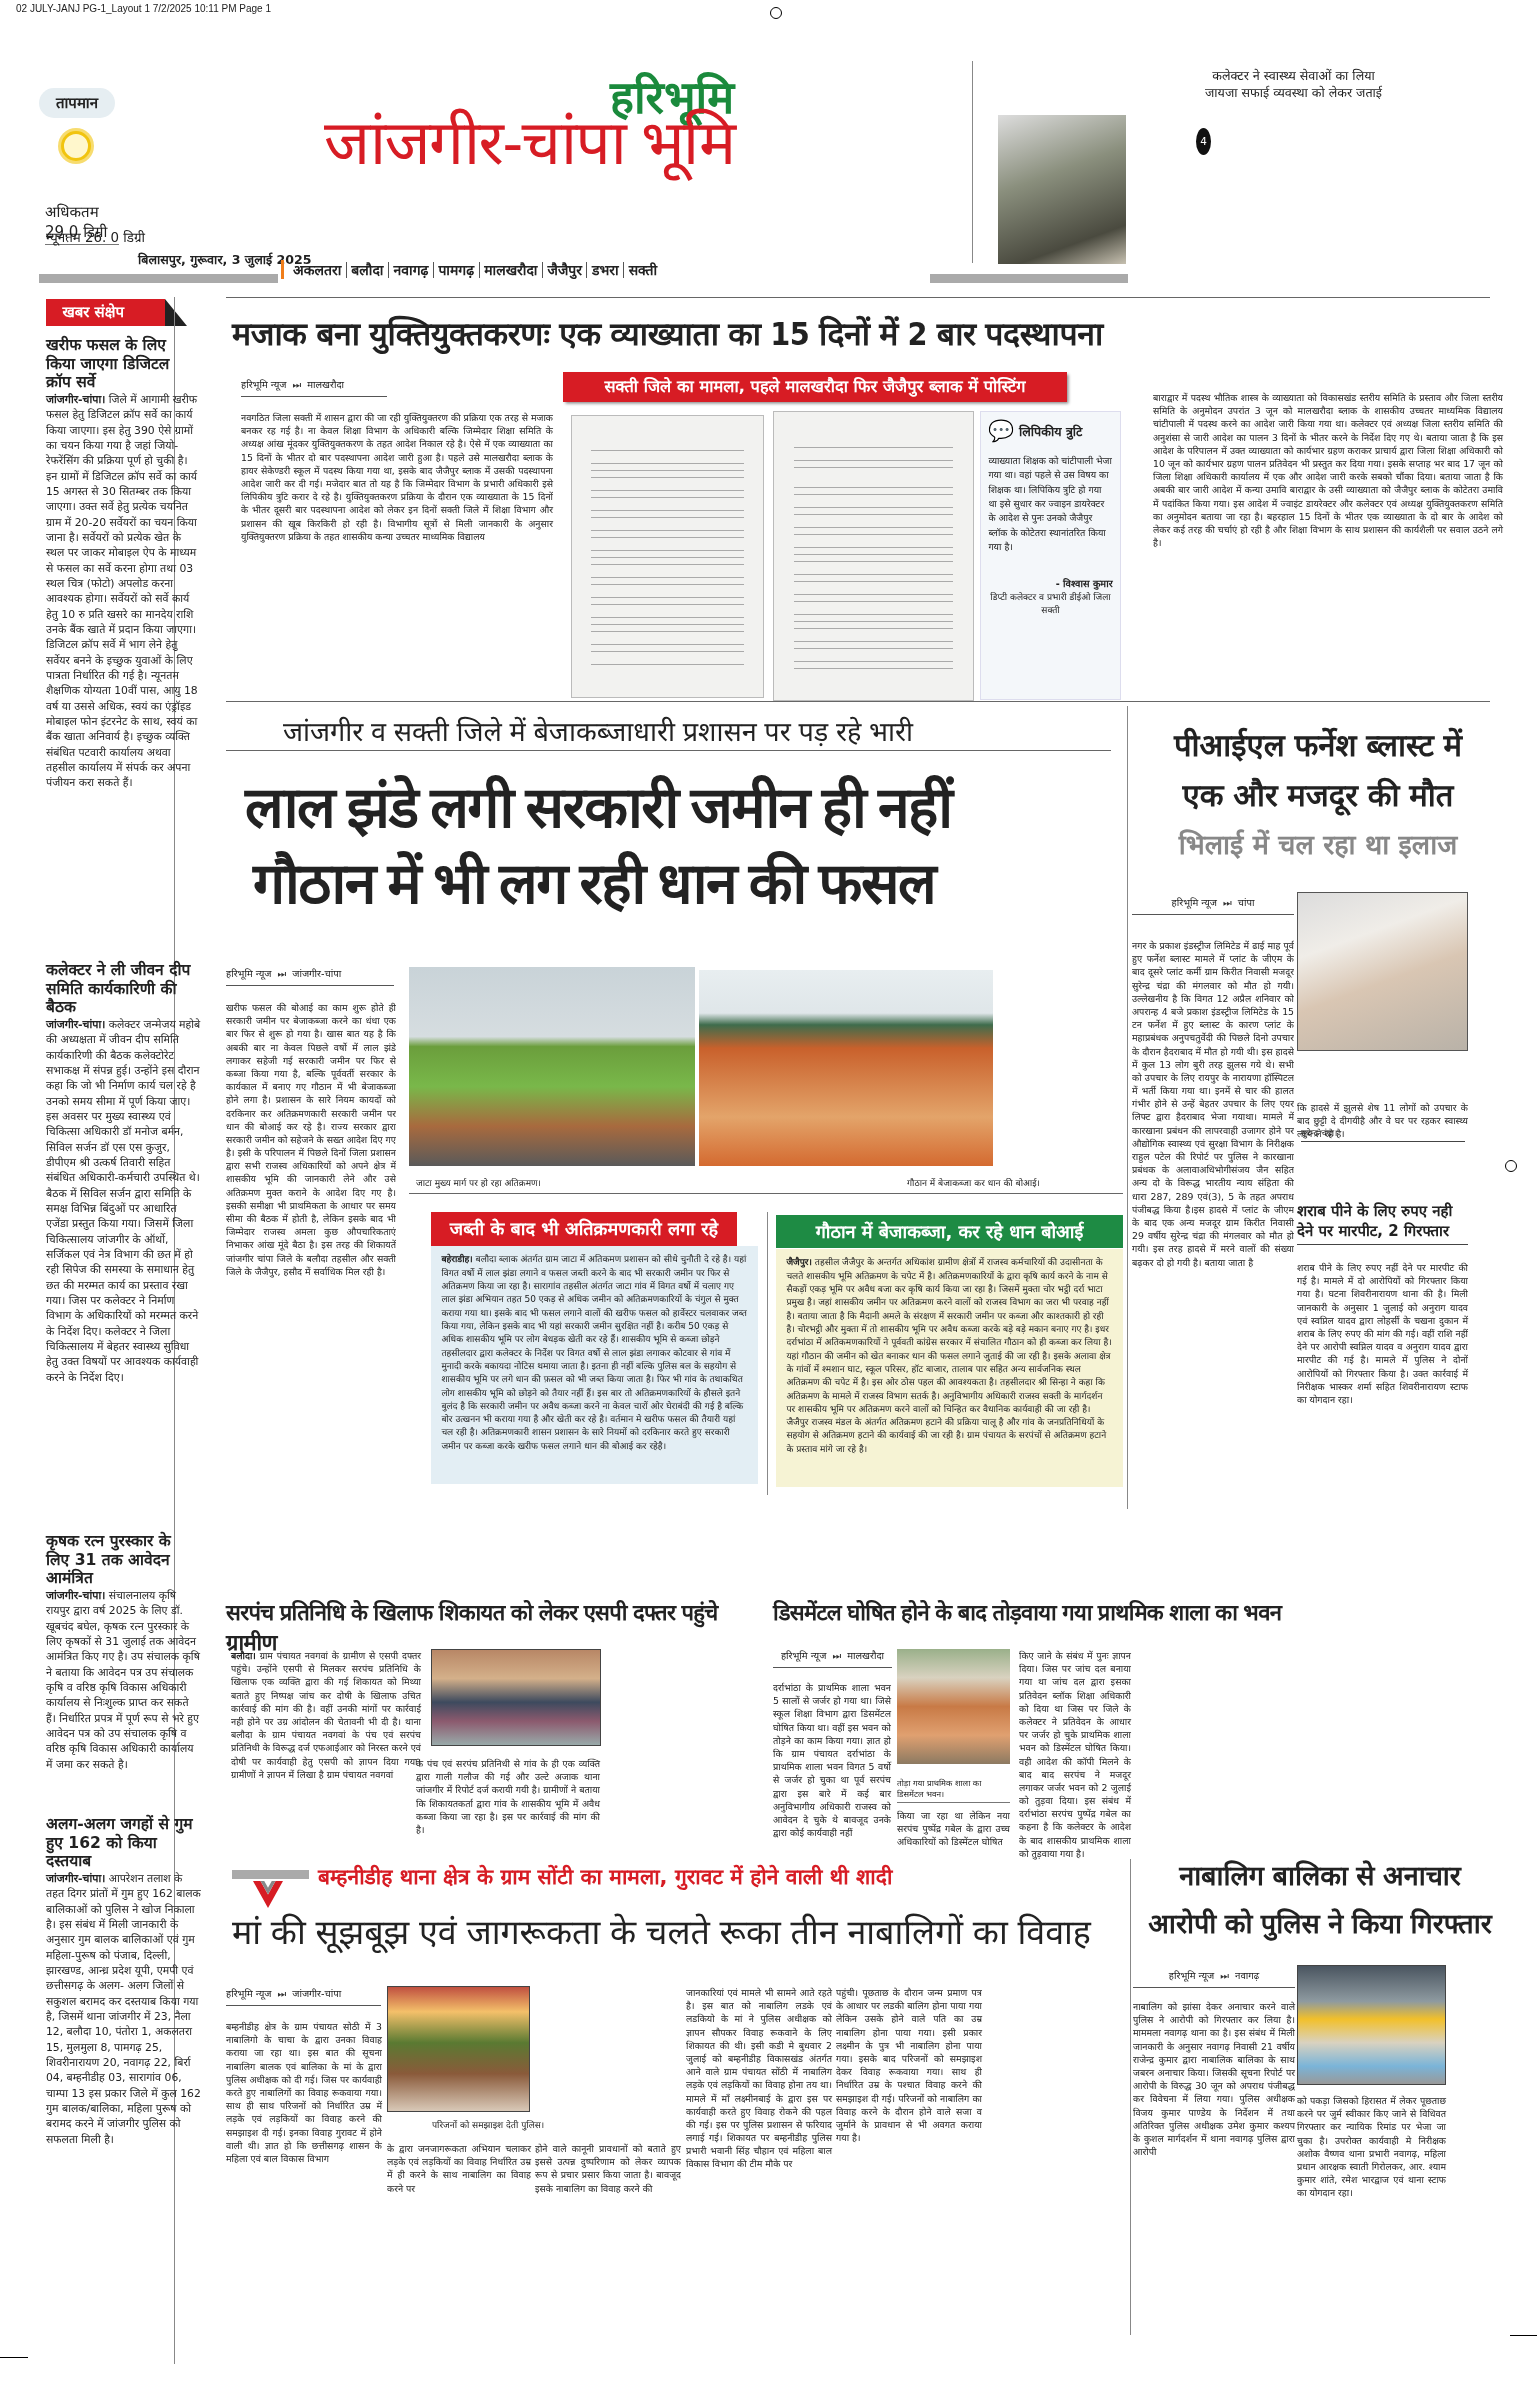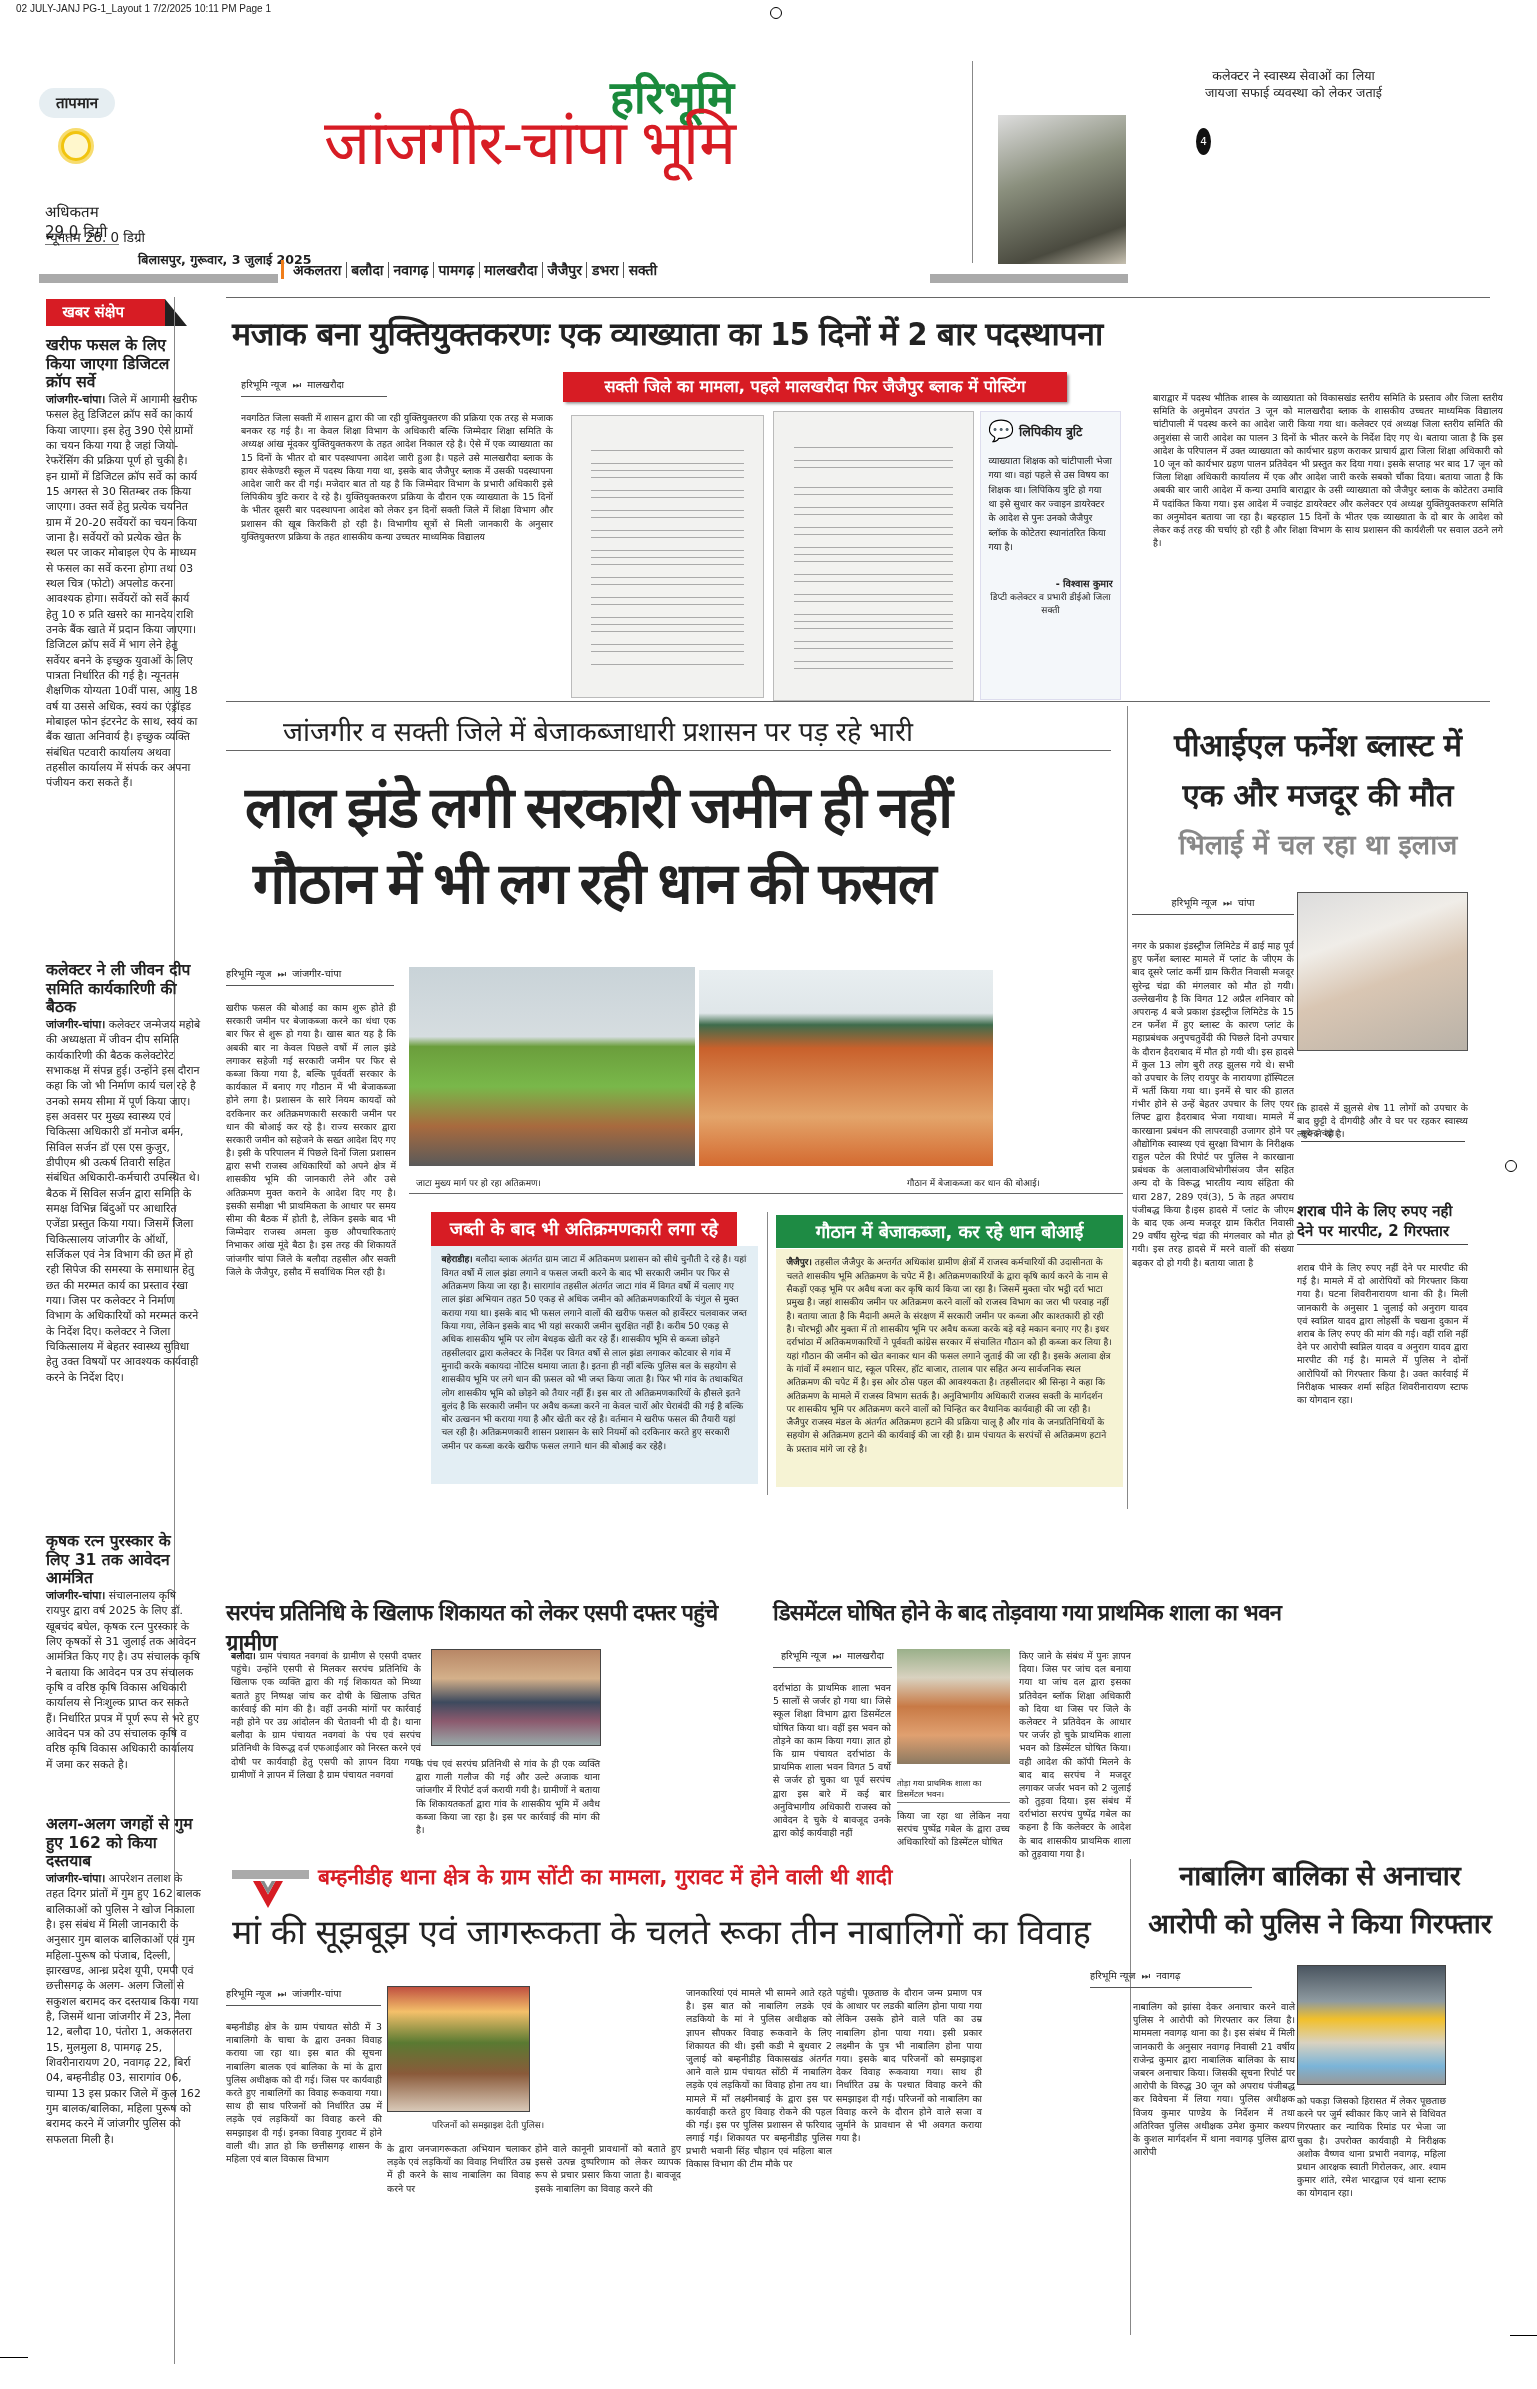--- a/index.html
+++ b/index.html
@@ -178,20 +178,20 @@
 <div class="abs photo-wed" style="left:387px;top:1986px;width:143px;height:126px;border:0.7px solid #444"></div>
 <div class="abs caption" style="left:432px;top:2118px">परिजनों को समझाइश देती पुलिस।</div>
 <div class="abs col-text" style="left:387px;top:2142px;width:144px">के द्वारा जनजागरूकता अभियान चलाकर लड़के एवं लड़कियों का विवाह निर्धारित उम्र में ही करने के साथ नाबालिग का विवाह करने पर</div>
 <div class="abs col-text" style="left:535px;top:2142px;width:146px">होने वाले कानूनी प्रावधानों को बताते हुए इससे उत्पन्न दुष्परिणाम को लेकर व्यापक रूप से प्रचार प्रसार किया जाता है। बावजूद इसके नाबालिग का विवाह करने की</div>
 <div class="abs col-text" style="left:686px;top:1986px;width:146px">जानकारियां एवं मामले भी सामने आते रहते है। इस बात को नाबालिग लडके एवं लडकियो के मां ने पुलिस अधीक्षक को ज्ञापन सौपकर विवाह रूकवाने के लिए शिकायत की थी। इसी कडी मे बुधवार 2 जुलाई को बम्हनीडीह विकासखंड अंतर्गत आने वाले ग्राम पंचायत सोंठी में नाबालिग लड़के एवं लड़कियों का विवाह होना तय था। मामले में माँ लक्ष्मीनबाई के द्वारा इस पर कार्यवाही करते हुए विवाह रोकने की पहल की गई। इस पर पुलिस प्रशासन से फरियाद लगाई गई। शिकायत पर बम्हनीडीह पुलिस प्रभारी भवानी सिंह चौहान एवं महिला बाल विकास विभाग की टीम मौके पर</div>
 <div class="abs col-text" style="left:836px;top:1986px;width:146px">पहुंची। पूछताछ के दौरान जन्म प्रमाण पत्र के आधार पर लडकी बालिग होना पाया गया लेकिन उसके होने वाले पति का उम्र नाबालिग होना पाया गया। इसी प्रकार लक्ष्मीन के पुत्र भी नाबालिग होना पाया गया। इसके बाद परिजनों को समझाइश देकर विवाह रूकवाया गया। साथ ही निर्धारित उम्र के पश्चात विवाह करने की समझाइश दी गई। परिजनों को नाबालिग का विवाह करने के दौरान होने वाले सजा व जुर्माने के प्रावधान से भी अवगत कराया गया है।</div>
 
 <div class="abs vline" style="left:1130px;top:1859px;height:476px"></div>
 <div class="abs" style="left:1138px;top:1856px;width:364px;text-align:center;font-size:27px;font-weight:bold;font-family:'DejaVu Sans Condensed','DejaVu Sans',sans-serif">नाबालिग बालिका से अनाचार</div>
 <div class="abs" style="left:1138px;top:1904px;width:364px;text-align:center;font-size:27px;font-weight:bold;font-family:'DejaVu Sans Condensed','DejaVu Sans',sans-serif">आरोपी को पुलिस ने किया गिरफ्तार</div>
-<div class="abs byline" style="left:1090px;top:1969px;width:162px;text-align:left"><span>हरिभूमि न्यूज</span><span class="arr">⏭</span><span>नवागढ़</span></div>
+<div class="abs byline" style="left:1133px;top:1969px;width:162px;text-align:center"><span>हरिभूमि न्यूज</span><span class="arr">⏭</span><span>नवागढ़</span></div>
 <div class="abs col-text" style="left:1133px;top:2000px;width:162px">नाबालिग को झांसा देकर अनाचार करने वाले पुलिस ने आरोपी को गिरफ्तार कर लिया है। माममला नवागढ़ थाना का है। इस संबंध में मिली जानकारी के अनुसार नवागढ़ निवासी 21 वर्षीय राजेन्द्र कुमार द्वारा नाबालिक बालिका के साथ जबरन अनाचार किया। जिसकी सूचना रिपोर्ट पर आरोपी के विरुद्ध 30 जून को अपराध पंजीबद्ध कर विवेचना में लिया गया। पुलिस अधीक्षक विजय कुमार पाण्डेय के निर्देशन में तथा अतिरिक्त पुलिस अधीक्षक उमेश कुमार कश्यप के कुशल मार्गदर्शन में थाना नवागढ़ पुलिस द्वारा आरोपी</div>
 <div class="abs photo-police" style="left:1297px;top:1965px;width:149px;height:120px;border:0.7px solid #444"></div>
 <div class="abs col-text" style="left:1297px;top:2094px;width:149px">को पकड़ा जिसको हिरासत में लेकर पूछताछ करने पर जुर्म स्वीकार किए जाने से विधिवत गिरफ्तार कर न्यायिक रिमांड पर भेजा जा चुका है। उपरोक्त कार्यवाही मे निरीक्षक अशोक वैष्णव थाना प्रभारी नवागढ़, महिला प्रधान आरक्षक स्वाती गिरोलकर, आर. श्याम कुमार शांते, रमेश भारद्वाज एवं थाना स्टाफ का योगदान रहा।</div>
 
 <div class="abs" style="left:1510px;top:2335px;width:28px;border-top:0.7px solid #000"></div>
 <div class="abs" style="left:0;top:2357px;width:28px;border-top:0.7px solid #000"></div>
 
 
 </body></html>

